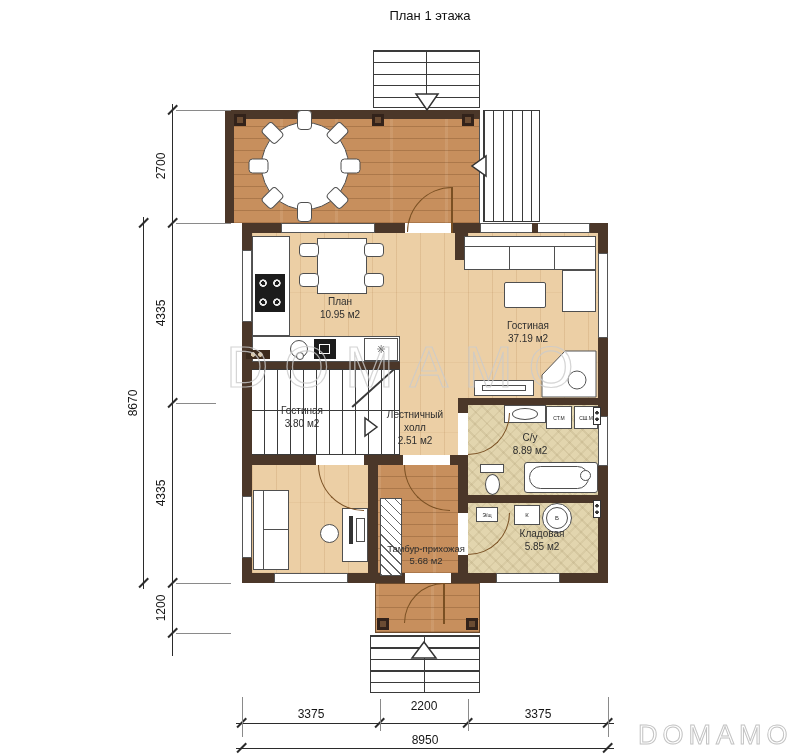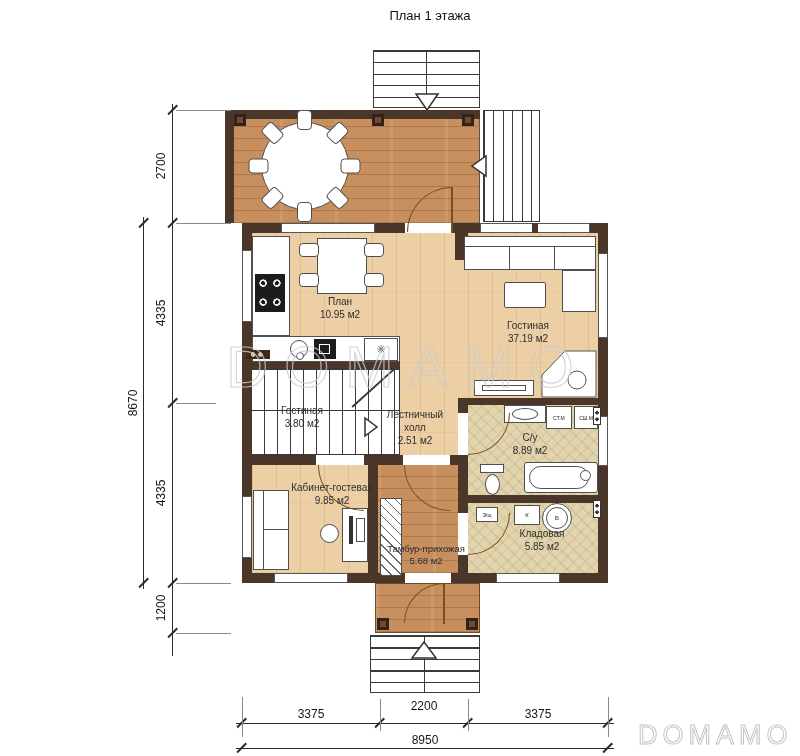--- a/index.html
+++ b/index.html
@@ -228,24 +228,20 @@
     <div>5.85 м2</div>
   </div>
 
   <div class="furn" style="left:253px;top:490px;width:36px;height:80px;"></div>
   <div class="line" style="left:263px;top:490px;width:1px;height:80px;"></div>
   <div class="line" style="left:263px;top:529px;width:26px;height:1px;"></div>
   <div class="furn" style="left:342px;top:508px;width:26px;height:54px;"></div>
   <div class="abs" style="left:349px;top:516px;width:4px;height:28px;background:#333;z-index:6;"></div>
   <div class="furn" style="left:356px;top:518px;width:9px;height:24px;z-index:6;"></div>
   <div class="furn circ" style="left:320px;top:524px;width:19px;height:19px;"></div>
-  <div class="room-label" style="left:276px;top:481px;width:112px;">
-    <div>Кабинет-гостевая</div>
-    <div>9.85 м2</div>
-  </div>
 
   <div class="furn hatch" style="left:380px;top:498px;width:22px;height:78px;"></div>
   <div class="room-label" style="left:378px;top:543px;width:96px;font-size:9.5px;">
     <div>Тамбур-прихожая</div>
     <div>5.68 м2</div>
   </div>
 
   <div class="abs wood-mid" style="left:375px;top:583px;width:105px;height:50px;z-index:1;border:1px solid #6b4a2c;box-sizing:border-box;"></div>
   <div class="post" style="left:377px;top:618px;"></div>
   <div class="post" style="left:466px;top:618px;"></div>

